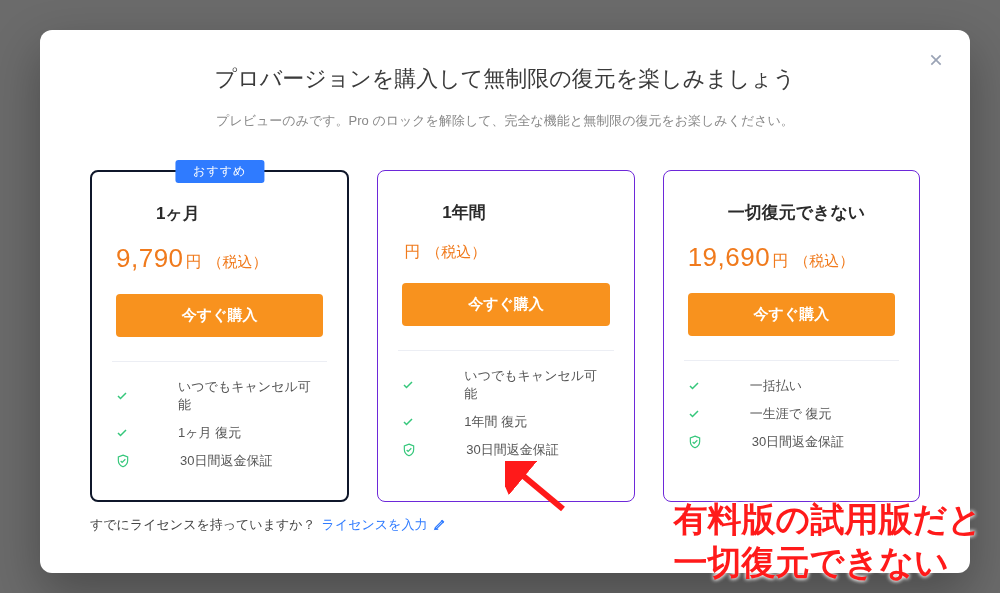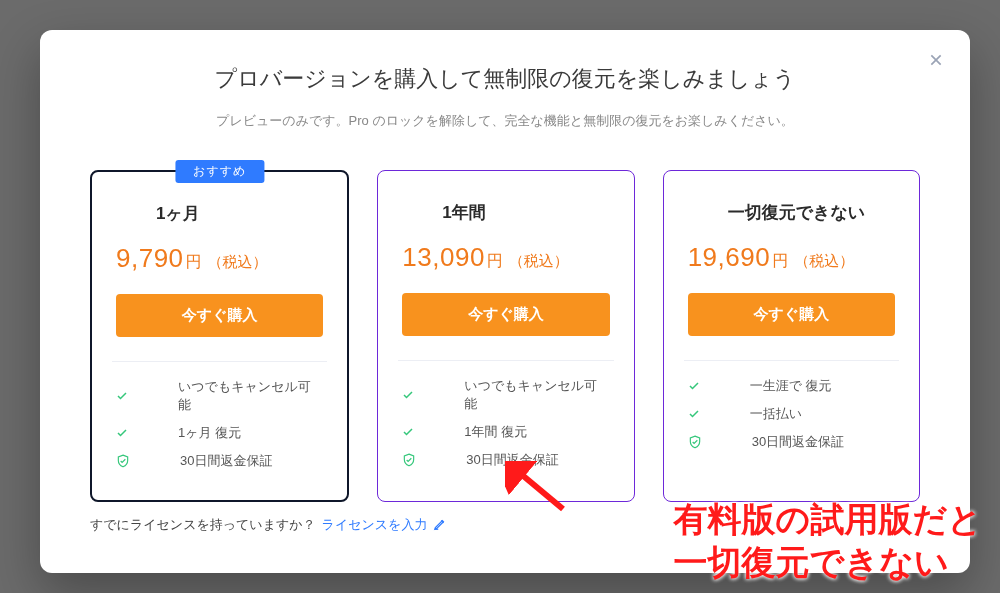--- a/index.html
+++ b/index.html
@@ -122,21 +122,20 @@
               </svg>
             </span>
           <span>30日間返金保証</span>
         </li>
       </ul>
     </div>
 
     <div class="plan">
       <div class="plan-name">1年間</div>
       <div class="price-row">
-        <span class="price">13,090</span>
           <span class="price-unit">円</span>
         <span class="tax">（税込）</span>
       </div>
       <button class="buy-btn">今すぐ購入</button>
       <div class="divider"></div>
       <ul class="features">
         <li>
           <span class="check">
               <svg width="12" height="12" viewBox="0 0 24 24" fill="none" stroke="currentColor" stroke-width="3">
                 <path d="M4 12l5 5L20 6"></path>
@@ -173,29 +172,29 @@
       </div>
       <button class="buy-btn">今すぐ購入</button>
       <div class="divider"></div>
       <ul class="features">
         <li>
           <span class="check">
               <svg width="12" height="12" viewBox="0 0 24 24" fill="none" stroke="currentColor" stroke-width="3">
                 <path d="M4 12l5 5L20 6"></path>
               </svg>
             </span>
+          <span>一括払い</span>
+        </li>
+        <li>
+          <span class="check">
+              <svg width="12" height="12" viewBox="0 0 24 24" fill="none" stroke="currentColor" stroke-width="3">
+                <path d="M4 12l5 5L20 6"></path>
+              </svg>
+            </span>
           <span>一生涯で 復元</span>
-        </li>
-        <li>
-          <span class="check">
-              <svg width="12" height="12" viewBox="0 0 24 24" fill="none" stroke="currentColor" stroke-width="3">
-                <path d="M4 12l5 5L20 6"></path>
-              </svg>
-            </span>
-          <span>一括払い</span>
         </li>
         <li>
           <span class="shield">
               <svg width="14" height="14" viewBox="0 0 24 24" fill="none" stroke="currentColor" stroke-width="2">
                 <path d="M12 2l8 3v6c0 5-3.5 9-8 11-4.5-2-8-6-8-11V5l8-3z"></path>
                 <path d="M8 12l2.5 2.5L16 9" stroke-width="2"></path>
               </svg>
             </span>
           <span>30日間返金保証</span>
         </li>

